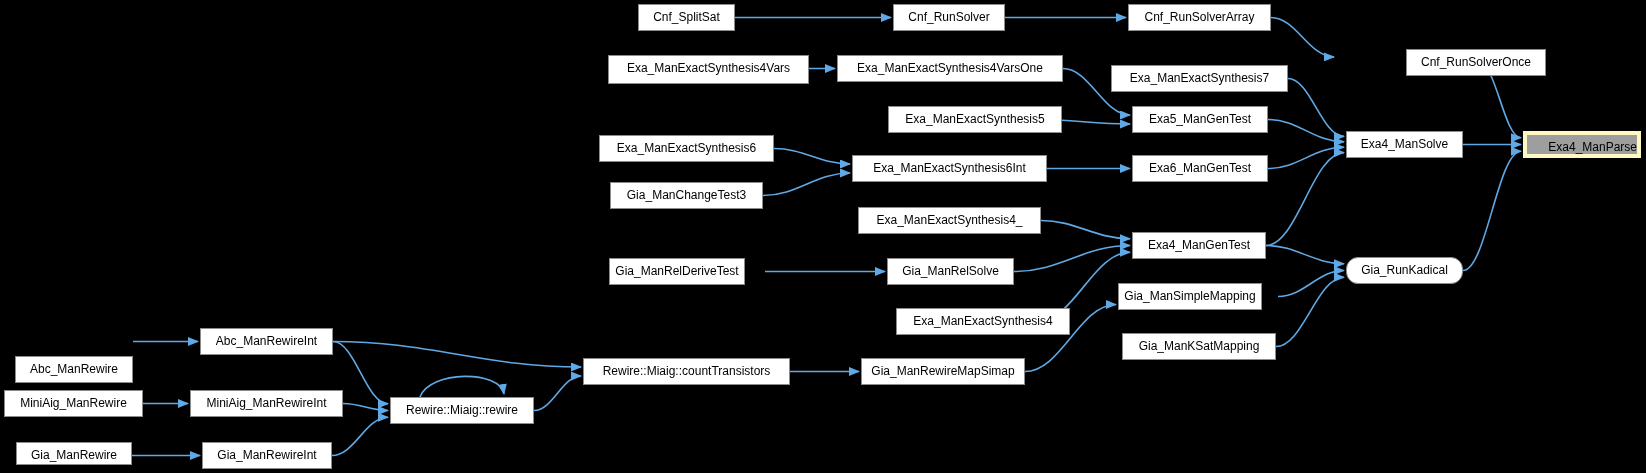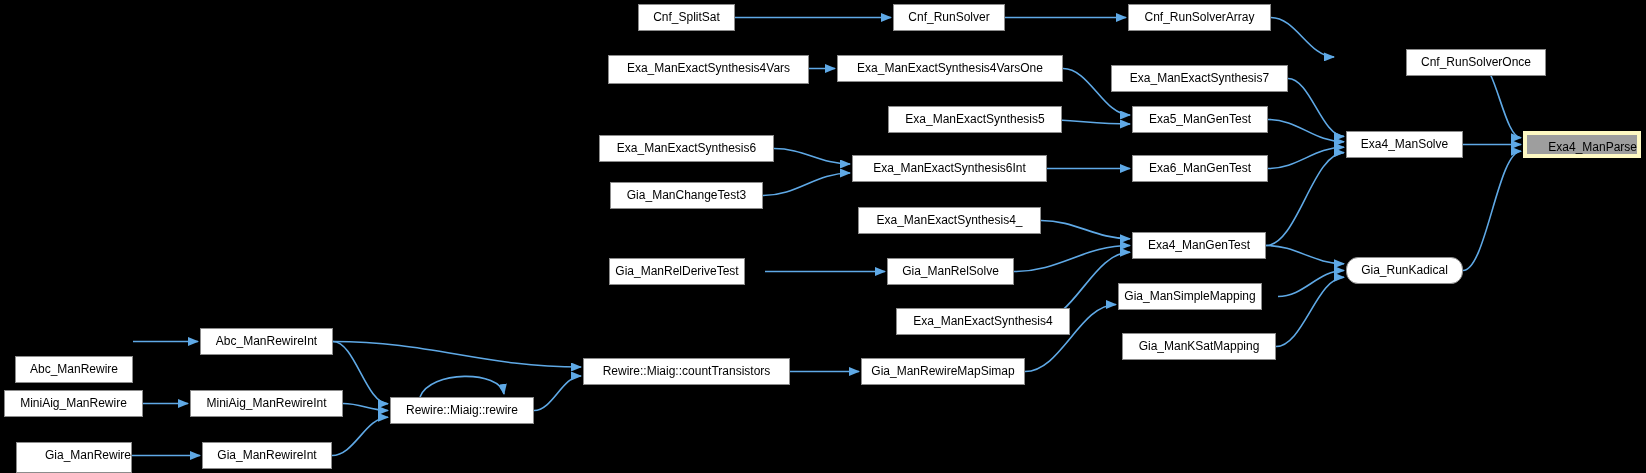--- a/index.html
+++ b/index.html
@@ -114,16 +114,16 @@
       <div class="node" style="left: 1118px; top: 283px; width: 144px; height: 27px; line-height: 25px;">Gia_ManSimpleMapping</div>
       <div class="node" style="left: 896px; top: 308px; width: 174px; height: 27px; line-height: 25px;">Exa_ManExactSynthesis4</div>
       <div class="node" style="left: 1122px; top: 333px; width: 154px; height: 27px; line-height: 25px;">Gia_ManKSatMapping</div>
       <div class="node" style="left: 15px; top: 328px; width: 118px; height: 27px; line-height: 25px; margin-top: 28px;">Abc_ManRewire</div>
       <div class="node" style="left: 200px; top: 328px; width: 133px; height: 27px; line-height: 25px;">Abc_ManRewireInt</div>
       <div class="node" style="left: 583px; top: 358px; width: 207px; height: 27px; line-height: 25px;">Rewire::Miaig::countTransistors</div>
       <div class="node" style="left: 861px; top: 358px; width: 164px; height: 27px; line-height: 25px;">Gia_ManRewireMapSimap</div>
       <div class="node" style="left: 4px; top: 390px; width: 139px; height: 27px; line-height: 25px;">MiniAig_ManRewire</div>
       <div class="node" style="left: 190px; top: 390px; width: 153px; height: 27px; line-height: 25px;">MiniAig_ManRewireInt</div>
       <div class="node" style="left: 390px; top: 397px; width: 144px; height: 27px; line-height: 25px;">Rewire::Miaig::rewire</div>
-      <div class="node" style="left: 16px; top: 442px; width: 116px; height: 31px; line-height: 25px; text-align: right;">Gia_ManRewire</div>
+      <div class="node" style="left: 16px; top: 442px; width: 116px; height: 23px; line-height: 25px;">Gia_ManRewire</div>
       <div class="node" style="left: 202px; top: 442px; width: 130px; height: 27px; line-height: 25px;">Gia_ManRewireInt</div>
     </div>
 </div>
 
 </body></html>

